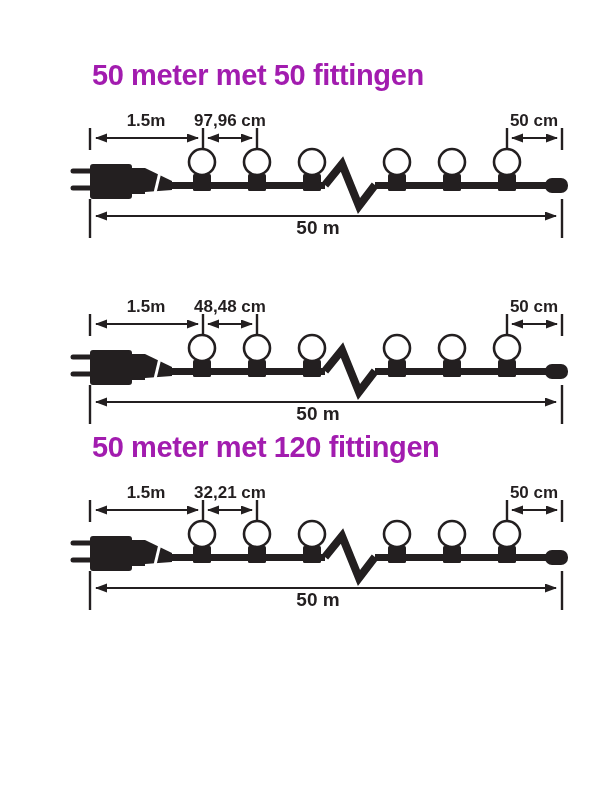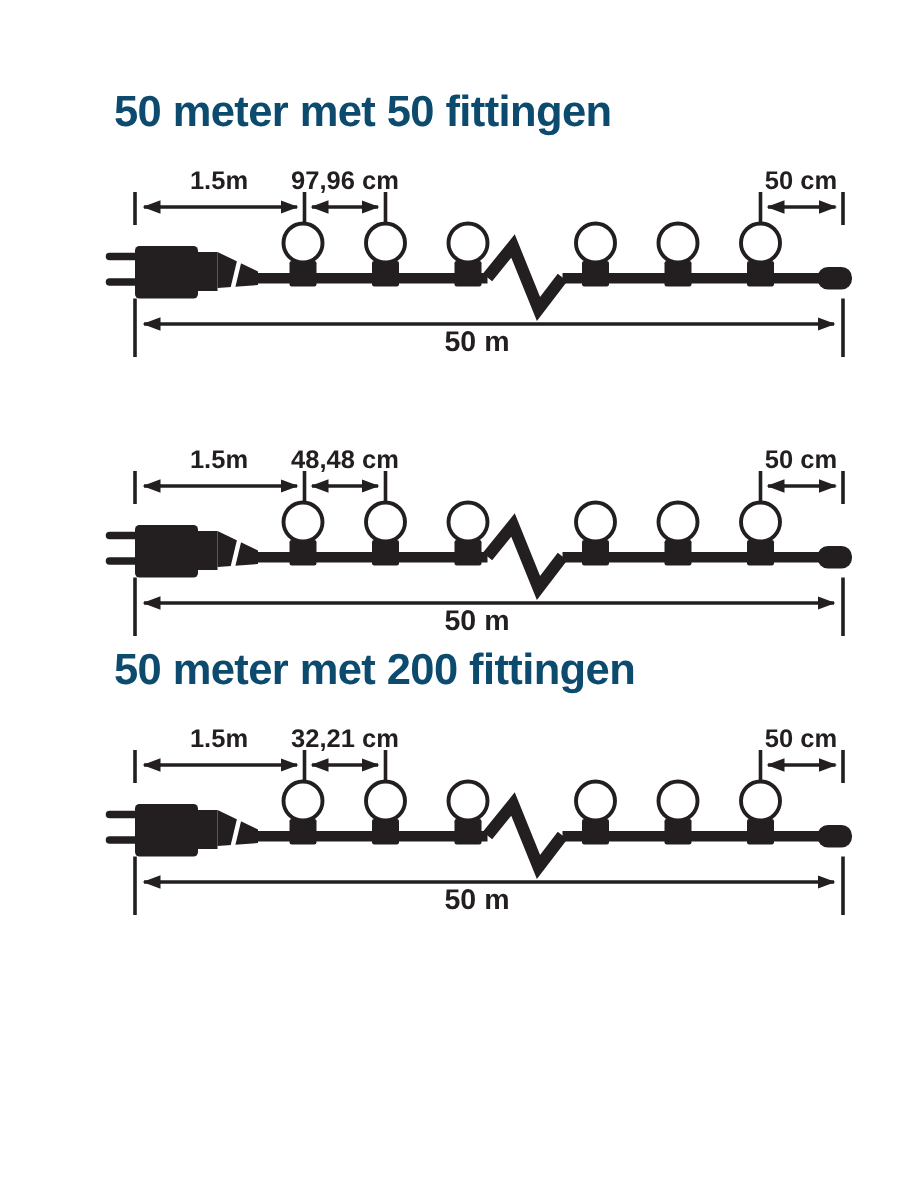--- a/index.html
+++ b/index.html
@@ -6,23 +6,23 @@
   body{
     width:600px;height:800px;background:#ffffff;
     font-family:"Liberation Sans",sans-serif;
   }
   .page{position:relative;width:600px;height:800px;background:#ffffff;overflow:hidden}
   .section{position:absolute;left:0;width:600px;height:186px}
   .section-1{top:58px}
   .section-2{top:244px}
   .section-3{top:430px}
   h2.title{
-    position:absolute;left:76px;top:2px;margin:0;
+    position:absolute;left:92px;top:2px;margin:0;
     font-size:29px;font-weight:700;letter-spacing:-0.4px;
-    color:#0c4a6e;white-space:nowrap;line-height:1.1;
+    color:#a21caf;white-space:nowrap;line-height:1.1;
   }
   h2.title .mid{font-weight:600}
   svg.diagram{position:absolute;left:55px;top:38px}
   .tick{stroke:#231f20;stroke-width:2.4}
   .dline{stroke:#231f20;stroke-width:2.2}
   text.dim{font-size:17px;font-weight:700;fill:#231f20}
   text.total{font-size:19px;font-weight:700;fill:#231f20}
   .cable{fill:#231f20}
   .bulb-glass{fill:#ffffff;stroke:#231f20;stroke-width:2.6}
   .socket{fill:#231f20}
@@ -192,21 +192,21 @@
         <line class="dline" x1="96" y1="158" x2="556" y2="158" marker-start="url(#ah-1)" marker-end="url(#ah-1)"></line>
         <text class="total" x="318" y="176" text-anchor="middle">50 m</text>
       </g>
     </svg>
   </div>
 
   <div class="section section-3">
     <h2 class="title">
       <span>50 meter</span>
       <span class="mid">met</span>
-      <span>200 fittingen</span>
+      <span>120 fittingen</span>
     </h2>
     <svg class="diagram" width="520" height="144" viewBox="55 38 520 144" xmlns="http://www.w3.org/2000/svg">
       <defs>
         <marker id="ah-2" markerUnits="userSpaceOnUse" markerWidth="13" markerHeight="10" refX="11" refY="4.5" orient="auto-start-reverse">
           <path d="M0,0 L12,4.5 L0,9 Z" fill="#231f20"></path>
         </marker>
       </defs>
 
       <g>
         <line class="tick" x1="90" y1="70" x2="90" y2="92"></line>

